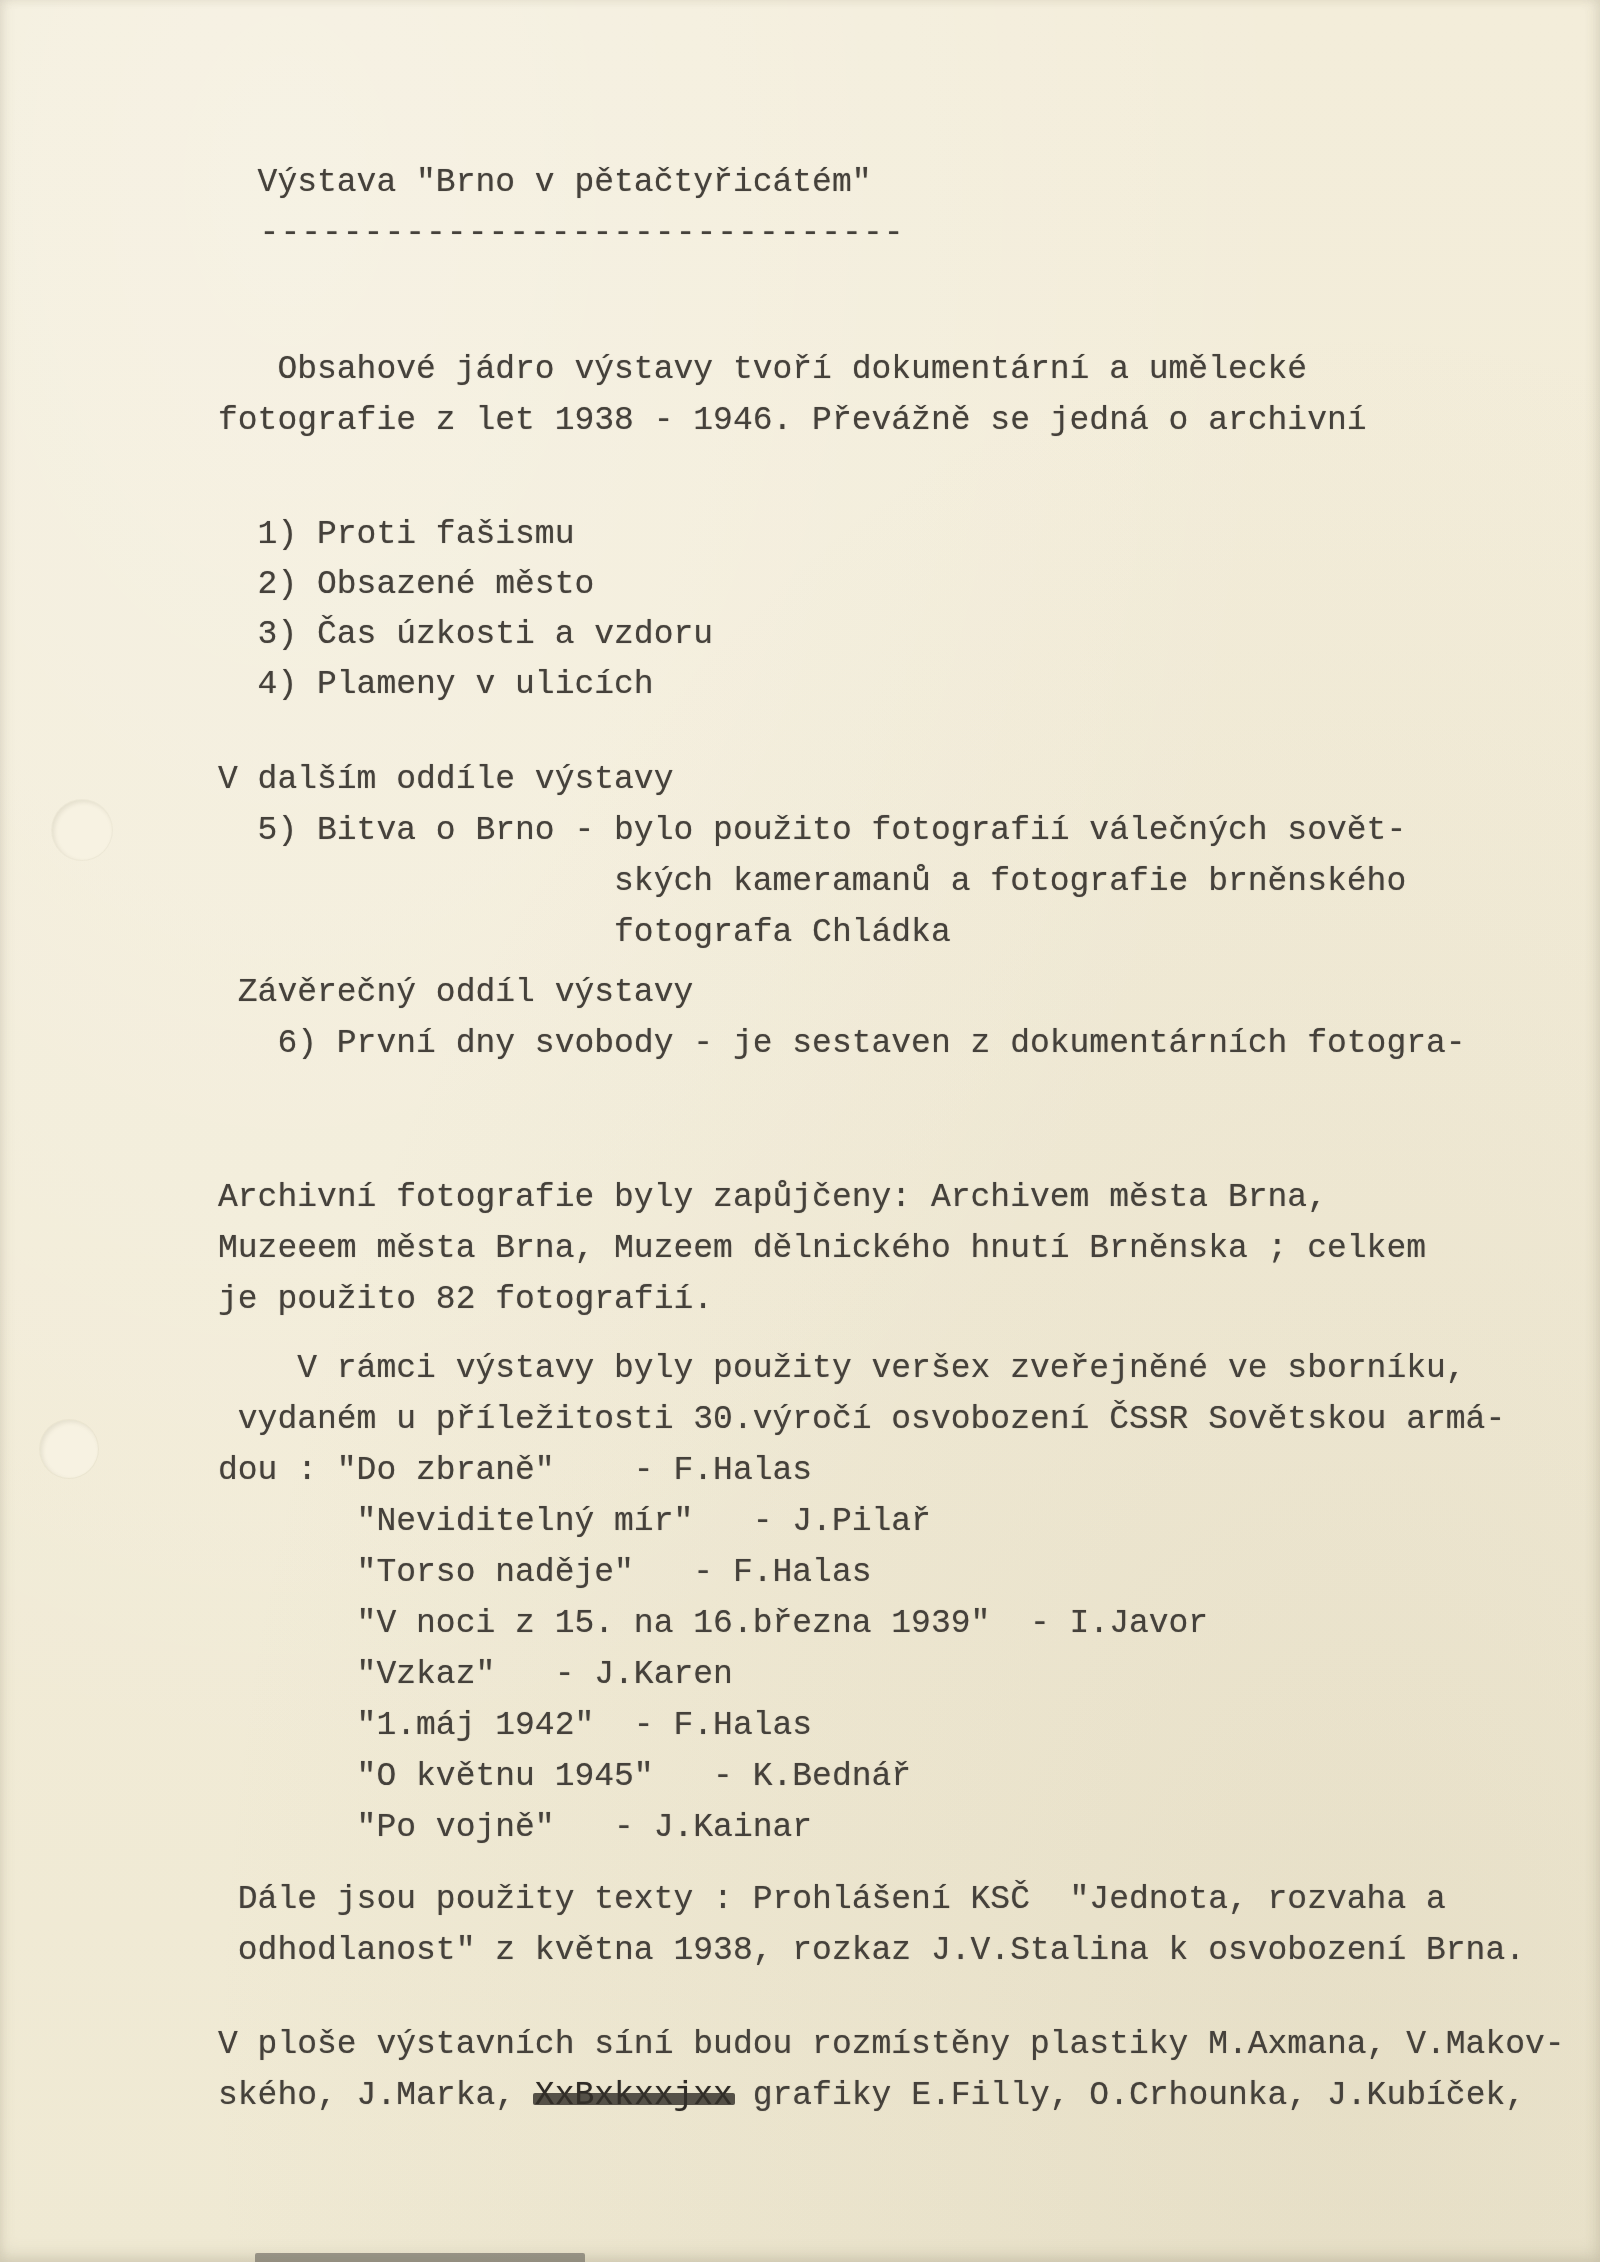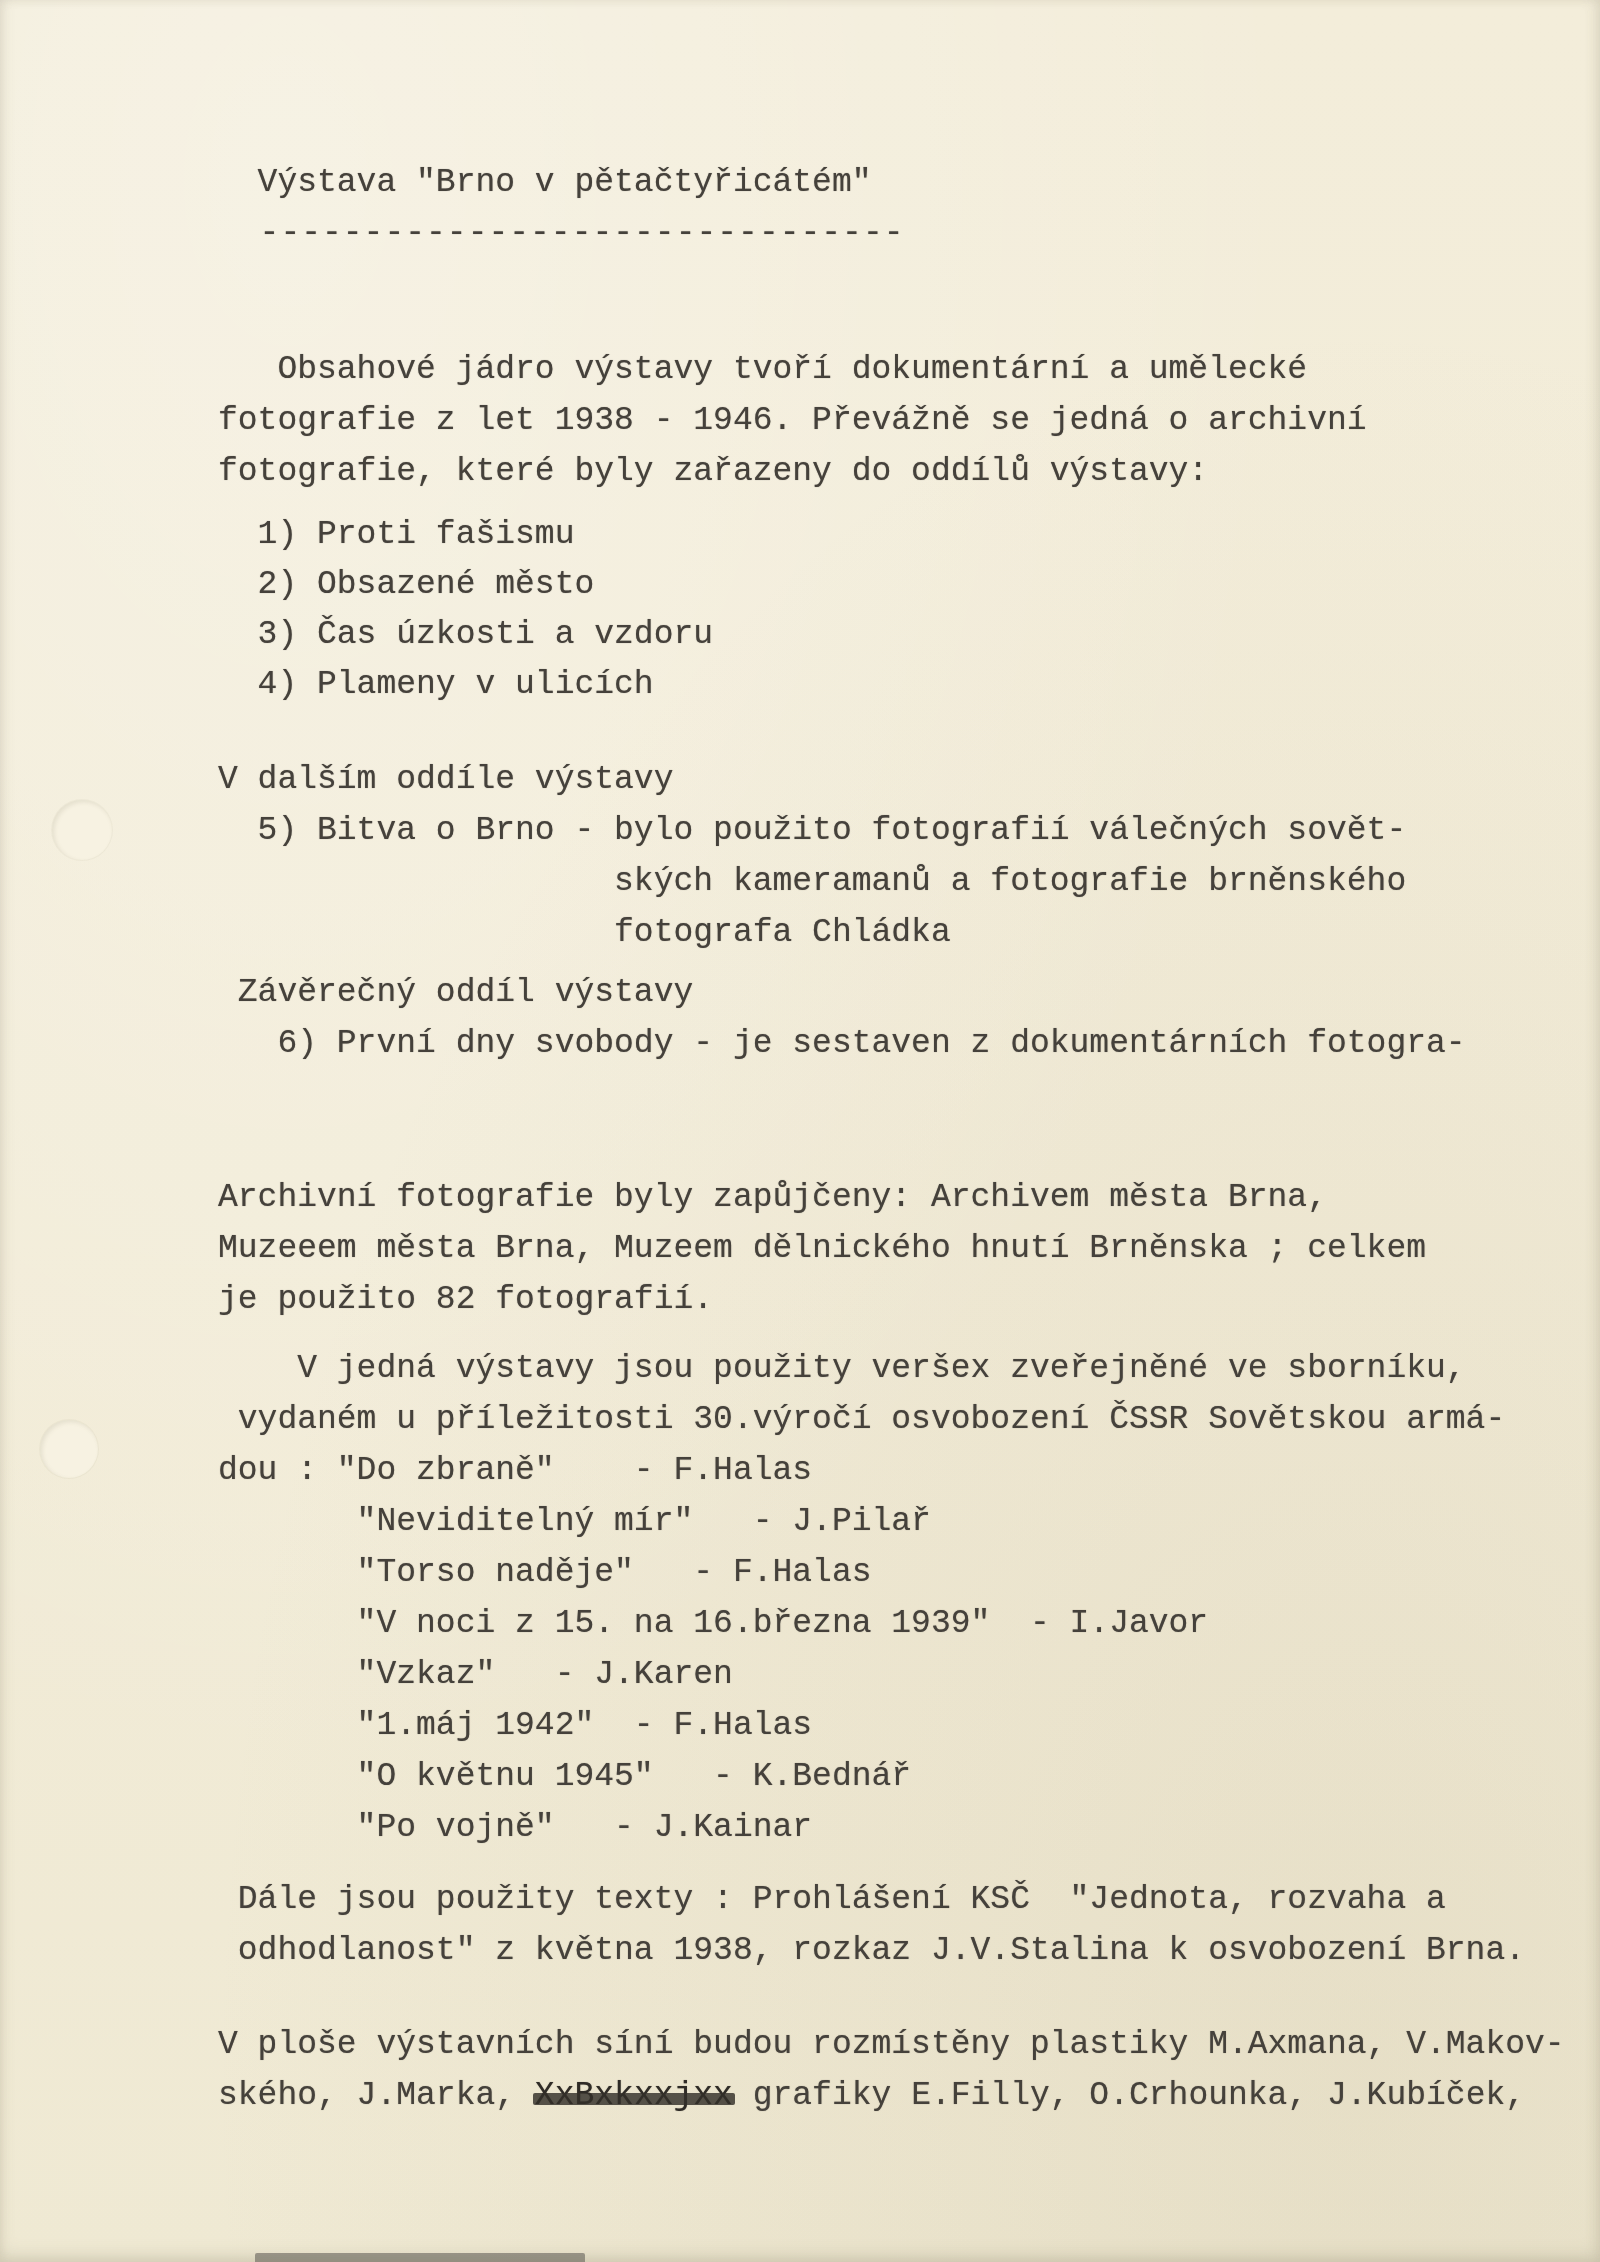--- a/index.html
+++ b/index.html
@@ -85,21 +85,20 @@
   <div class="hole h2"></div>
 
   <div class="block" style="top:157px">
     <div class="line">  Výstava "Brno v pětačtyřicátém"</div>
     <div class="line underline-row">  -------------------------------</div>
   </div>
 
   <div class="block" style="top:344px">
     <div class="line">   Obsahové jádro výstavy tvoří dokumentární a umělecké</div>
     <div class="line">fotografie z let 1938 - 1946. Převážně se jedná o archivní</div>
-    <div class="line">fotografie, které byly zařazeny do oddílů výstavy:</div>
   </div>
 
   <div class="block tight" style="top:510px">
     <div class="line">  1) Proti fašismu</div>
     <div class="line">  2) Obsazené město</div>
     <div class="line">  3) Čas úzkosti a vzdoru</div>
     <div class="line">  4) Plameny v ulicích</div>
   </div>
 
   <div class="block" style="top:754px">
@@ -114,21 +113,21 @@
     <div class="line">   6) První dny svobody - je sestaven z dokumentárních fotogra-</div>
   </div>
 
   <div class="block" style="top:1172px">
     <div class="line">Archivní fotografie byly zapůjčeny: Archivem města Brna,</div>
     <div class="line">Muzeeem města Brna, Muzeem dělnického hnutí Brněnska ; celkem</div>
     <div class="line">je použito 82 fotografií.</div>
   </div>
 
   <div class="block" style="top:1343px">
-    <div class="line">    V jedná výstavy jsou použity veršex zveřejněné ve sborníku,</div>
+    <div class="line">    V rámci výstavy byly použity veršex zveřejněné ve sborníku,</div>
     <div class="line"> vydaném u příležitosti 30.výročí osvobození ČSSR Sovětskou armá-</div>
     <div class="line">dou : "Do zbraně"    - F.Halas</div>
     <div class="line">       "Neviditelný mír"   - J.Pilař</div>
     <div class="line">       "Torso naděje"   - F.Halas</div>
     <div class="line">       "V noci z 15. na 16.března 1939"  - I.Javor</div>
     <div class="line">       "Vzkaz"   - J.Karen</div>
     <div class="line">       "1.máj 1942"  - F.Halas</div>
     <div class="line">       "O květnu 1945"   - K.Bednář</div>
     <div class="line">       "Po vojně"   - J.Kainar</div>
   </div>

